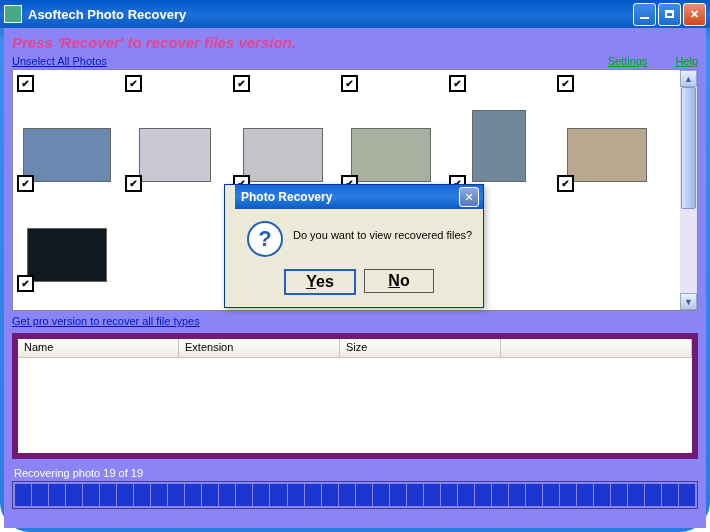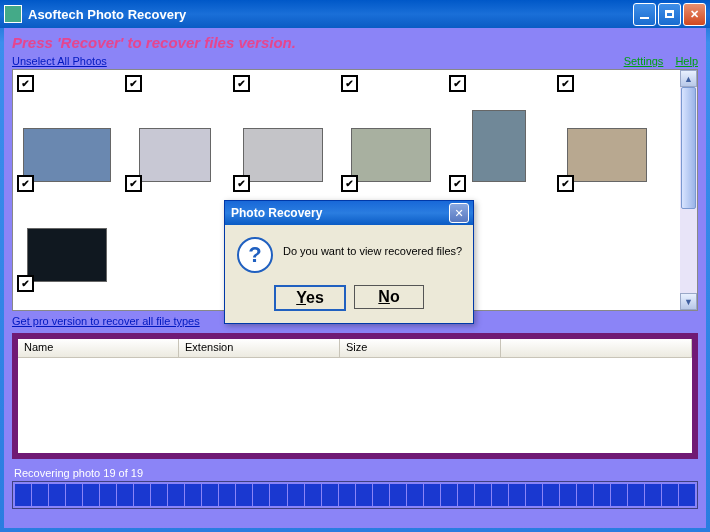--- a/index.html
+++ b/index.html
@@ -11,20 +11,21 @@
   width: 710px;
   height: 532px;
   overflow: hidden;
 }
 .window {
   width: 710px;
   height: 532px;
   background: linear-gradient(to bottom, #0a5bc4 0%, #3b8eed 8%, #2a7de0 100%);
   position: relative;
   box-sizing: border-box;
+  border-radius: 30px;
 }
 .titlebar {
   height: 28px;
   display: flex;
   align-items: center;
   padding: 0 4px;
   background: linear-gradient(to bottom, #0058c8 0%, #1a6fd8 50%, #0a5bc4 100%);
 }
 .titlebar .icon {
   width: 16px;
@@ -82,21 +83,21 @@
   display: flex;
   align-items: center;
   font-size: 11px;
 }
 .link {
   color: #0018c0;
   text-decoration: underline;
   cursor: pointer;
 }
 .links-row .spacer { flex: 1; }
-.link.green { color: #00a010; margin-left: 12px; }
+.link.green { color: #00a010; margin-left: 28px; }
 
 .photo-area {
   background: #fff;
   border: 1px solid #888;
   margin-top: 2px;
   height: 242px;
   position: relative;
   box-sizing: border-box;
   padding: 6px 0 0 0;
   overflow: hidden;
@@ -207,26 +208,27 @@
 }
 .progress .seg {
   flex: 1;
   background: #1a38d0;
 }
 
 
 .dialog {
   position: absolute;
   left: 224px;
-  top: 200px;
+  top: 184px;
   width: 248px;
   background: #ece9d8;
   border: 1px solid #0038a8;
   box-shadow: 2px 2px 6px rgba(0,0,0,.3);
   z-index: 100;
+  padding-left: 10px;
 }
 .dialog .d-titlebar {
   height: 24px;
   background: linear-gradient(to bottom,#1868d8 0%, #2a7de0 50%, #0a5bc4 100%);
   display: flex;
   align-items: center;
   padding: 0 4px;
 }
 .dialog .d-title {
   color: #fff;

